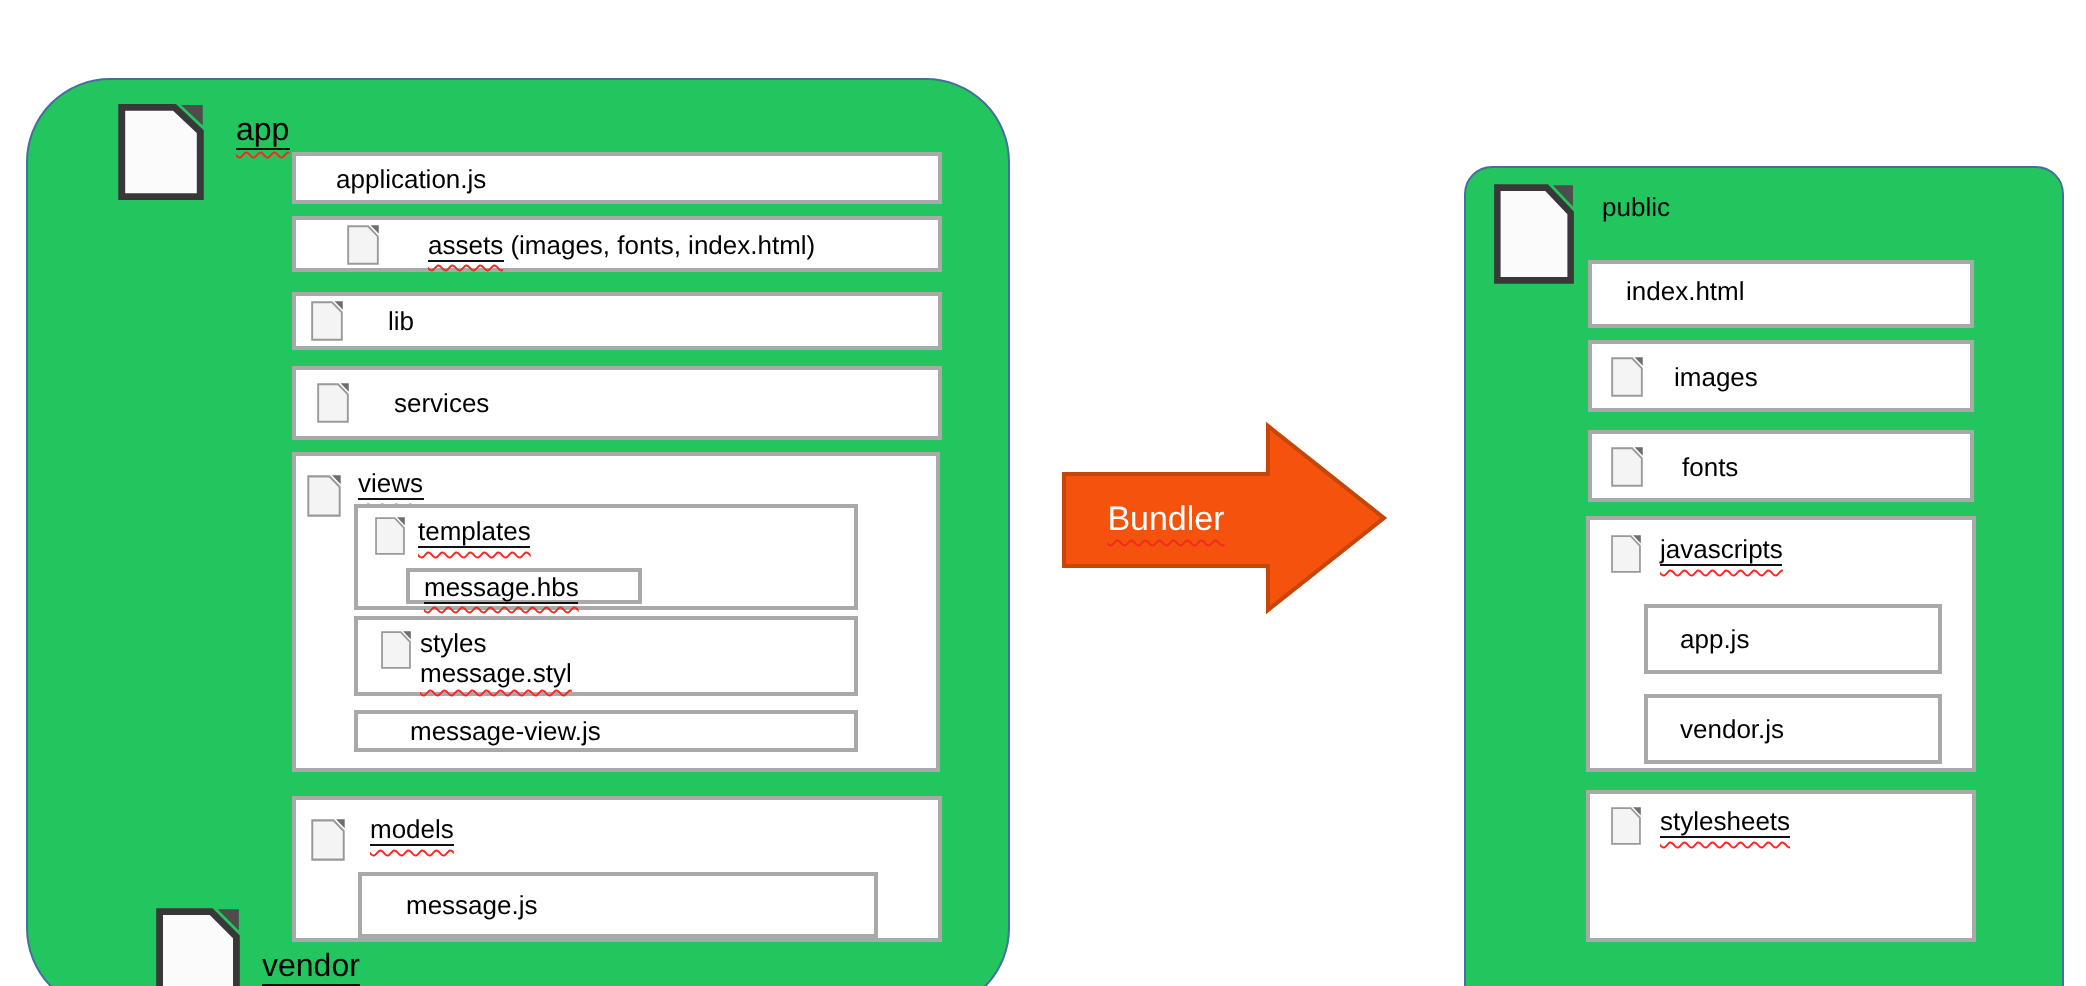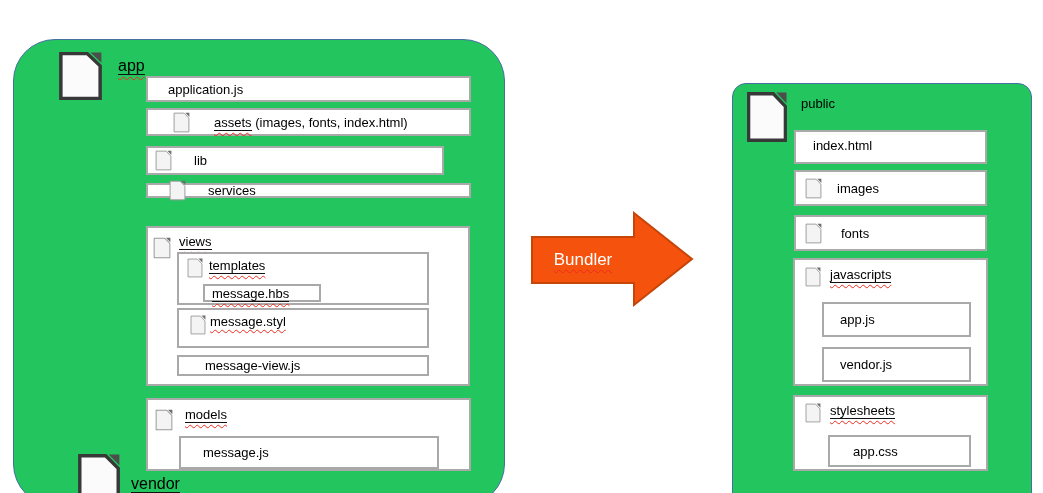--- a/index.html
+++ b/index.html
@@ -52,31 +52,31 @@
     <div class="box row" style="left:132px; top:68px; width:325px; height:28px; padding-left:25px;">
       <span class="doc" style="width:17px; height:21px;">
           <svg viewBox="0 0 44 52" preserveAspectRatio="none">
             <path d="M2.8 2.8 H28.6 L41.2 15.4 V49.2 H2.8 Z" fill="#f4f4f4" stroke="#999999" stroke-width="2.4" stroke-linejoin="miter"></path>
             <path d="M31.8 1.6 H42.4 V12.2 Z" fill="#6e6e6e"></path>
           </svg>
         </span>
       <span class="txt" style="margin-left:24px;"><span class="u sq">assets</span><span> (images, fonts, index.html)</span></span>
     </div>
 
-    <div class="box row" style="left:132px; top:106px; width:298px; height:29px; padding-left:7px;">
+    <div class="box row" style="left:132px; top:106px; width:325px; height:29px; padding-left:7px;">
       <span class="doc" style="width:17px; height:21px;">
           <svg viewBox="0 0 44 52" preserveAspectRatio="none">
             <path d="M2.8 2.8 H28.6 L41.2 15.4 V49.2 H2.8 Z" fill="#f4f4f4" stroke="#999999" stroke-width="2.4" stroke-linejoin="miter"></path>
             <path d="M31.8 1.6 H42.4 V12.2 Z" fill="#6e6e6e"></path>
           </svg>
         </span>
       <span class="txt" style="margin-left:22px;">lib</span>
     </div>
 
-    <div class="box row" style="left:132px; top:143px; width:325px; height:15px; padding-left:21px;">
+    <div class="box row" style="left:132px; top:143px; width:325px; height:37px; padding-left:10px;">
       <span class="doc" style="width:17px; height:21px;">
           <svg viewBox="0 0 44 52" preserveAspectRatio="none">
             <path d="M2.8 2.8 H28.6 L41.2 15.4 V49.2 H2.8 Z" fill="#f4f4f4" stroke="#999999" stroke-width="2.4" stroke-linejoin="miter"></path>
             <path d="M31.8 1.6 H42.4 V12.2 Z" fill="#6e6e6e"></path>
           </svg>
         </span>
       <span class="txt" style="margin-left:22px;">services</span>
     </div>
 
     <div class="box" style="left:132px; top:186px; width:324px; height:160px;">
@@ -106,20 +106,21 @@
       </div>
 
       <div class="box" style="left:29px; top:80px; width:252px; height:40px;">
         <span class="doc abs" style="left:11px; top:5px; width:16px; height:20px;">
             <svg viewBox="0 0 44 52" preserveAspectRatio="none">
               <path d="M2.8 2.8 H28.6 L41.2 15.4 V49.2 H2.8 Z" fill="#f4f4f4" stroke="#999999" stroke-width="2.4" stroke-linejoin="miter"></path>
               <path d="M31.8 1.6 H42.4 V12.2 Z" fill="#6e6e6e"></path>
             </svg>
           </span>
         <div class="two-line" style="margin-left:31px; padding-top:4px;">
+          <div>styles</div>
           <div><span class="sq">message.styl</span></div>
         </div>
       </div>
 
       <div class="box row" style="left:29px; top:127px; width:252px; height:21px; padding-left:26px;">
         <span class="txt">message-view.js</span>
       </div>
     </div>
 
     <div class="box" style="left:132px; top:358px; width:325px; height:73px;">
@@ -210,19 +211,16 @@
     <div class="box" style="left:60px; top:311px; width:195px; height:76px;">
       <span class="doc abs" style="left:10px; top:6px; width:16px; height:20px;">
           <svg viewBox="0 0 44 52" preserveAspectRatio="none">
             <path d="M2.8 2.8 H28.6 L41.2 15.4 V49.2 H2.8 Z" fill="#f4f4f4" stroke="#999999" stroke-width="2.4" stroke-linejoin="miter"></path>
             <path d="M31.8 1.6 H42.4 V12.2 Z" fill="#6e6e6e"></path>
           </svg>
         </span>
       <div class="abs txt" style="left:35px; top:6px;">
         <span class="u sq">stylesheets</span>
       </div>
-      <div class="box row" style="left:33px; top:38px; width:143px; height:32px; padding-left:23px;">
-        <span class="txt">app.css</span>
-      </div>
     </div>
   </div>
 
 </div>
 
 </body></html>

